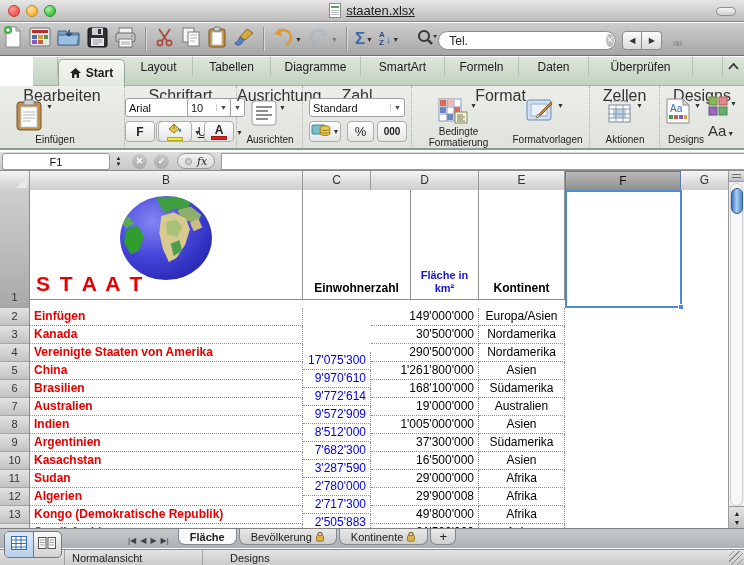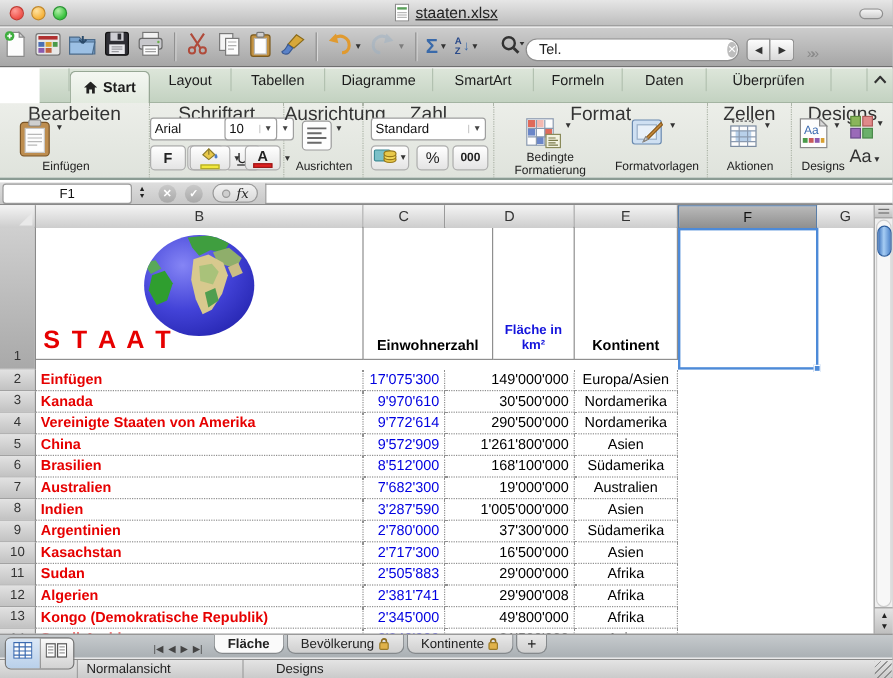--- a/index.html
+++ b/index.html
@@ -87,21 +87,21 @@
   .gridarea{position:absolute;left:0;top:190px;width:728px;height:338px;background:#fff;overflow:hidden;}
   .rowheads{position:absolute;left:0;top:0;width:30px;}
   .rowhead{width:30px;background:linear-gradient(#e2e2e2,#c2c2c2);border-right:1px solid #8a8a8a;
     border-bottom:1px solid #a2a2a2;font-size:11px;color:#333;text-align:center;height:18px;line-height:17px;}
   .rowhead.r1{height:118px;line-height:214px;background:linear-gradient(#cfcfcf,#a9a9a9);}
   .cellswrap{position:absolute;left:30px;top:0;width:698px;}
   .grow{display:flex;height:18px;}
   .cell{height:18px;font-size:12px;line-height:17px;border-right:1px dotted #8f8f8f;border-bottom:1px dotted #8f8f8f;
     overflow:hidden;white-space:nowrap;}
   .cB{width:273px;color:#e60000;font-weight:bold;padding-left:4px;}
-  .cC{width:68px;color:#0000e0;text-align:right;padding-right:4px;}
+  .cC{width:68px;color:#0000e0;text-align:right;padding-right:4px;margin-top:44px;}
   .cD{width:108px;color:#000;text-align:right;padding-right:4px;}
   .cE{width:86px;color:#000;text-align:center;}
   .cF{width:116px;border:none;}
   .cG{width:47px;border:none;}
   .row1{display:flex;height:118px;}
   .hcell{height:110px;border-right:1px solid #8f8f8f;border-bottom:1px solid #8f8f8f;position:relative;}
   .h-b{width:273px;}
   .h-c{width:68px;display:flex;flex-direction:column;justify-content:flex-end;align-items:center;
     color:#1414dc;font-weight:bold;font-size:11px;line-height:13px;padding-bottom:4px;text-align:center;}
   .h-d{width:108px;display:flex;align-items:flex-end;justify-content:center;font-weight:bold;font-size:12px;padding-bottom:4px;}

